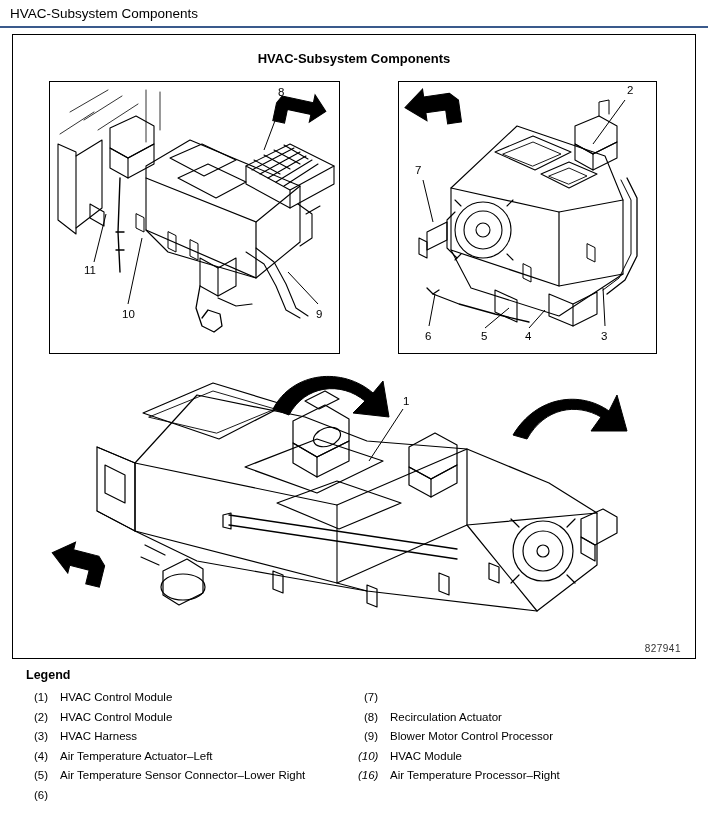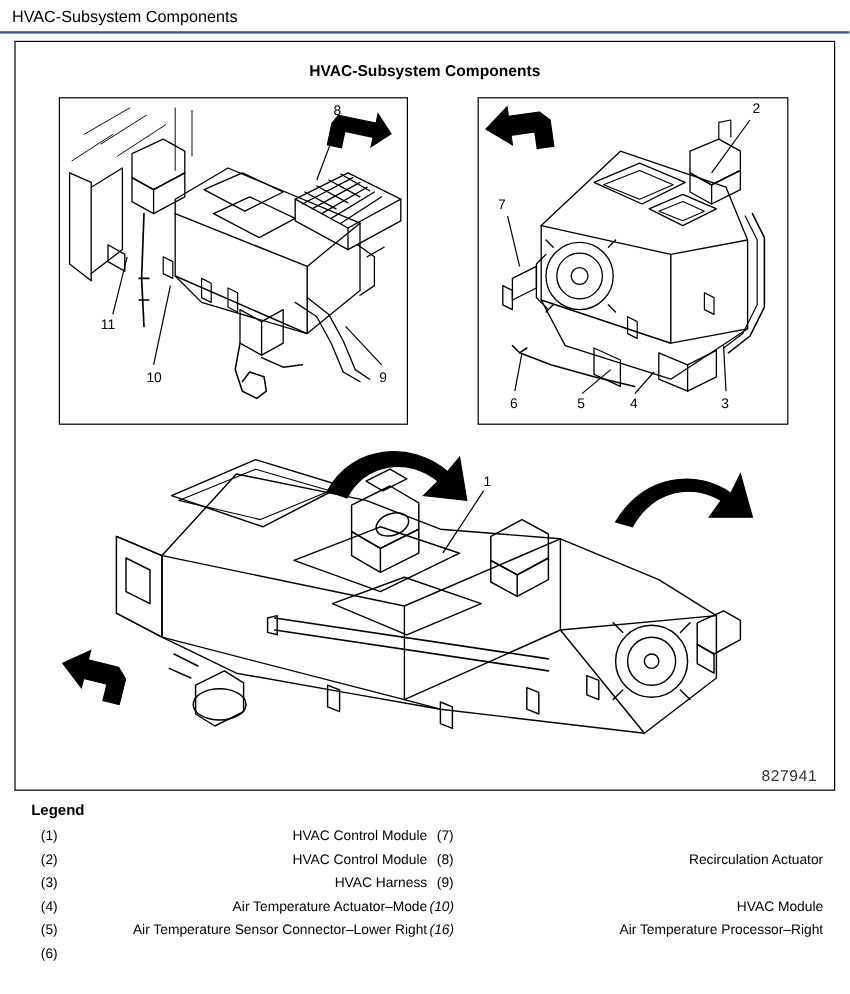--- a/index.html
+++ b/index.html
@@ -55,21 +55,21 @@
   #panel-left { left: 36px;  top: 46px; width: 291px; height: 273px; }
   #panel-right{ left: 385px; top: 46px; width: 259px; height: 273px; }
   #panel-bottom {
     position: absolute;
     left: 24px; top: 330px; width: 636px; height: 265px;
   }
   .fig-id {
     position: absolute;
     right: 14px;
     bottom: 4px;
-    font-size: 13px;
+    font-size: 10px;
     color: #333;
     letter-spacing: .5px;
   }
   
   #legend {
     position: absolute;
     top: 668px;
     left: 26px;
     width: 660px;
   }
@@ -92,21 +92,21 @@
     color: #000;
   }
   .legend-num {
     width: 34px;
     flex: none;
     text-align: left;
     padding-left: 8px;
     box-sizing: border-box;
   }
   .legend-num.wide { padding-left: 2px; font-style: italic; }
-  .legend-label { flex: 1; text-align: right; }
+  .legend-label { flex: 1; }
   
   svg { display: block; }
   .callout {
     font-family: "Liberation Sans", sans-serif;
     font-size: 11.5px;
     fill: #000;
   }
 </style>
 </head>
 <body>
@@ -323,21 +323,21 @@
       <div class="legend-item">
         <span class="legend-num">(2)</span>
         <span class="legend-label">HVAC Control Module</span>
       </div>
       <div class="legend-item">
         <span class="legend-num">(3)</span>
         <span class="legend-label">HVAC Harness</span>
       </div>
       <div class="legend-item">
         <span class="legend-num">(4)</span>
-        <span class="legend-label">Air Temperature Actuator–Mode</span>
+        <span class="legend-label">Air Temperature Actuator–Left</span>
       </div>
       <div class="legend-item">
         <span class="legend-num">(5)</span>
         <span class="legend-label">Air Temperature Sensor Connector–Lower Right</span>
       </div>
       <div class="legend-item">
         <span class="legend-num">(6)</span>
       </div>
 
     </div>
@@ -345,20 +345,21 @@
 
       <div class="legend-item">
         <span class="legend-num">(7)</span>
       </div>
       <div class="legend-item">
         <span class="legend-num">(8)</span>
         <span class="legend-label">Recirculation Actuator</span>
       </div>
       <div class="legend-item">
         <span class="legend-num">(9)</span>
+        <span class="legend-label">Blower Motor Control Processor</span>
       </div>
       <div class="legend-item">
         <span class="legend-num wide">(10)</span>
         <span class="legend-label">HVAC Module</span>
       </div>
       <div class="legend-item">
         <span class="legend-num wide">(16)</span>
         <span class="legend-label">Air Temperature Processor–Right</span>
       </div>
 

